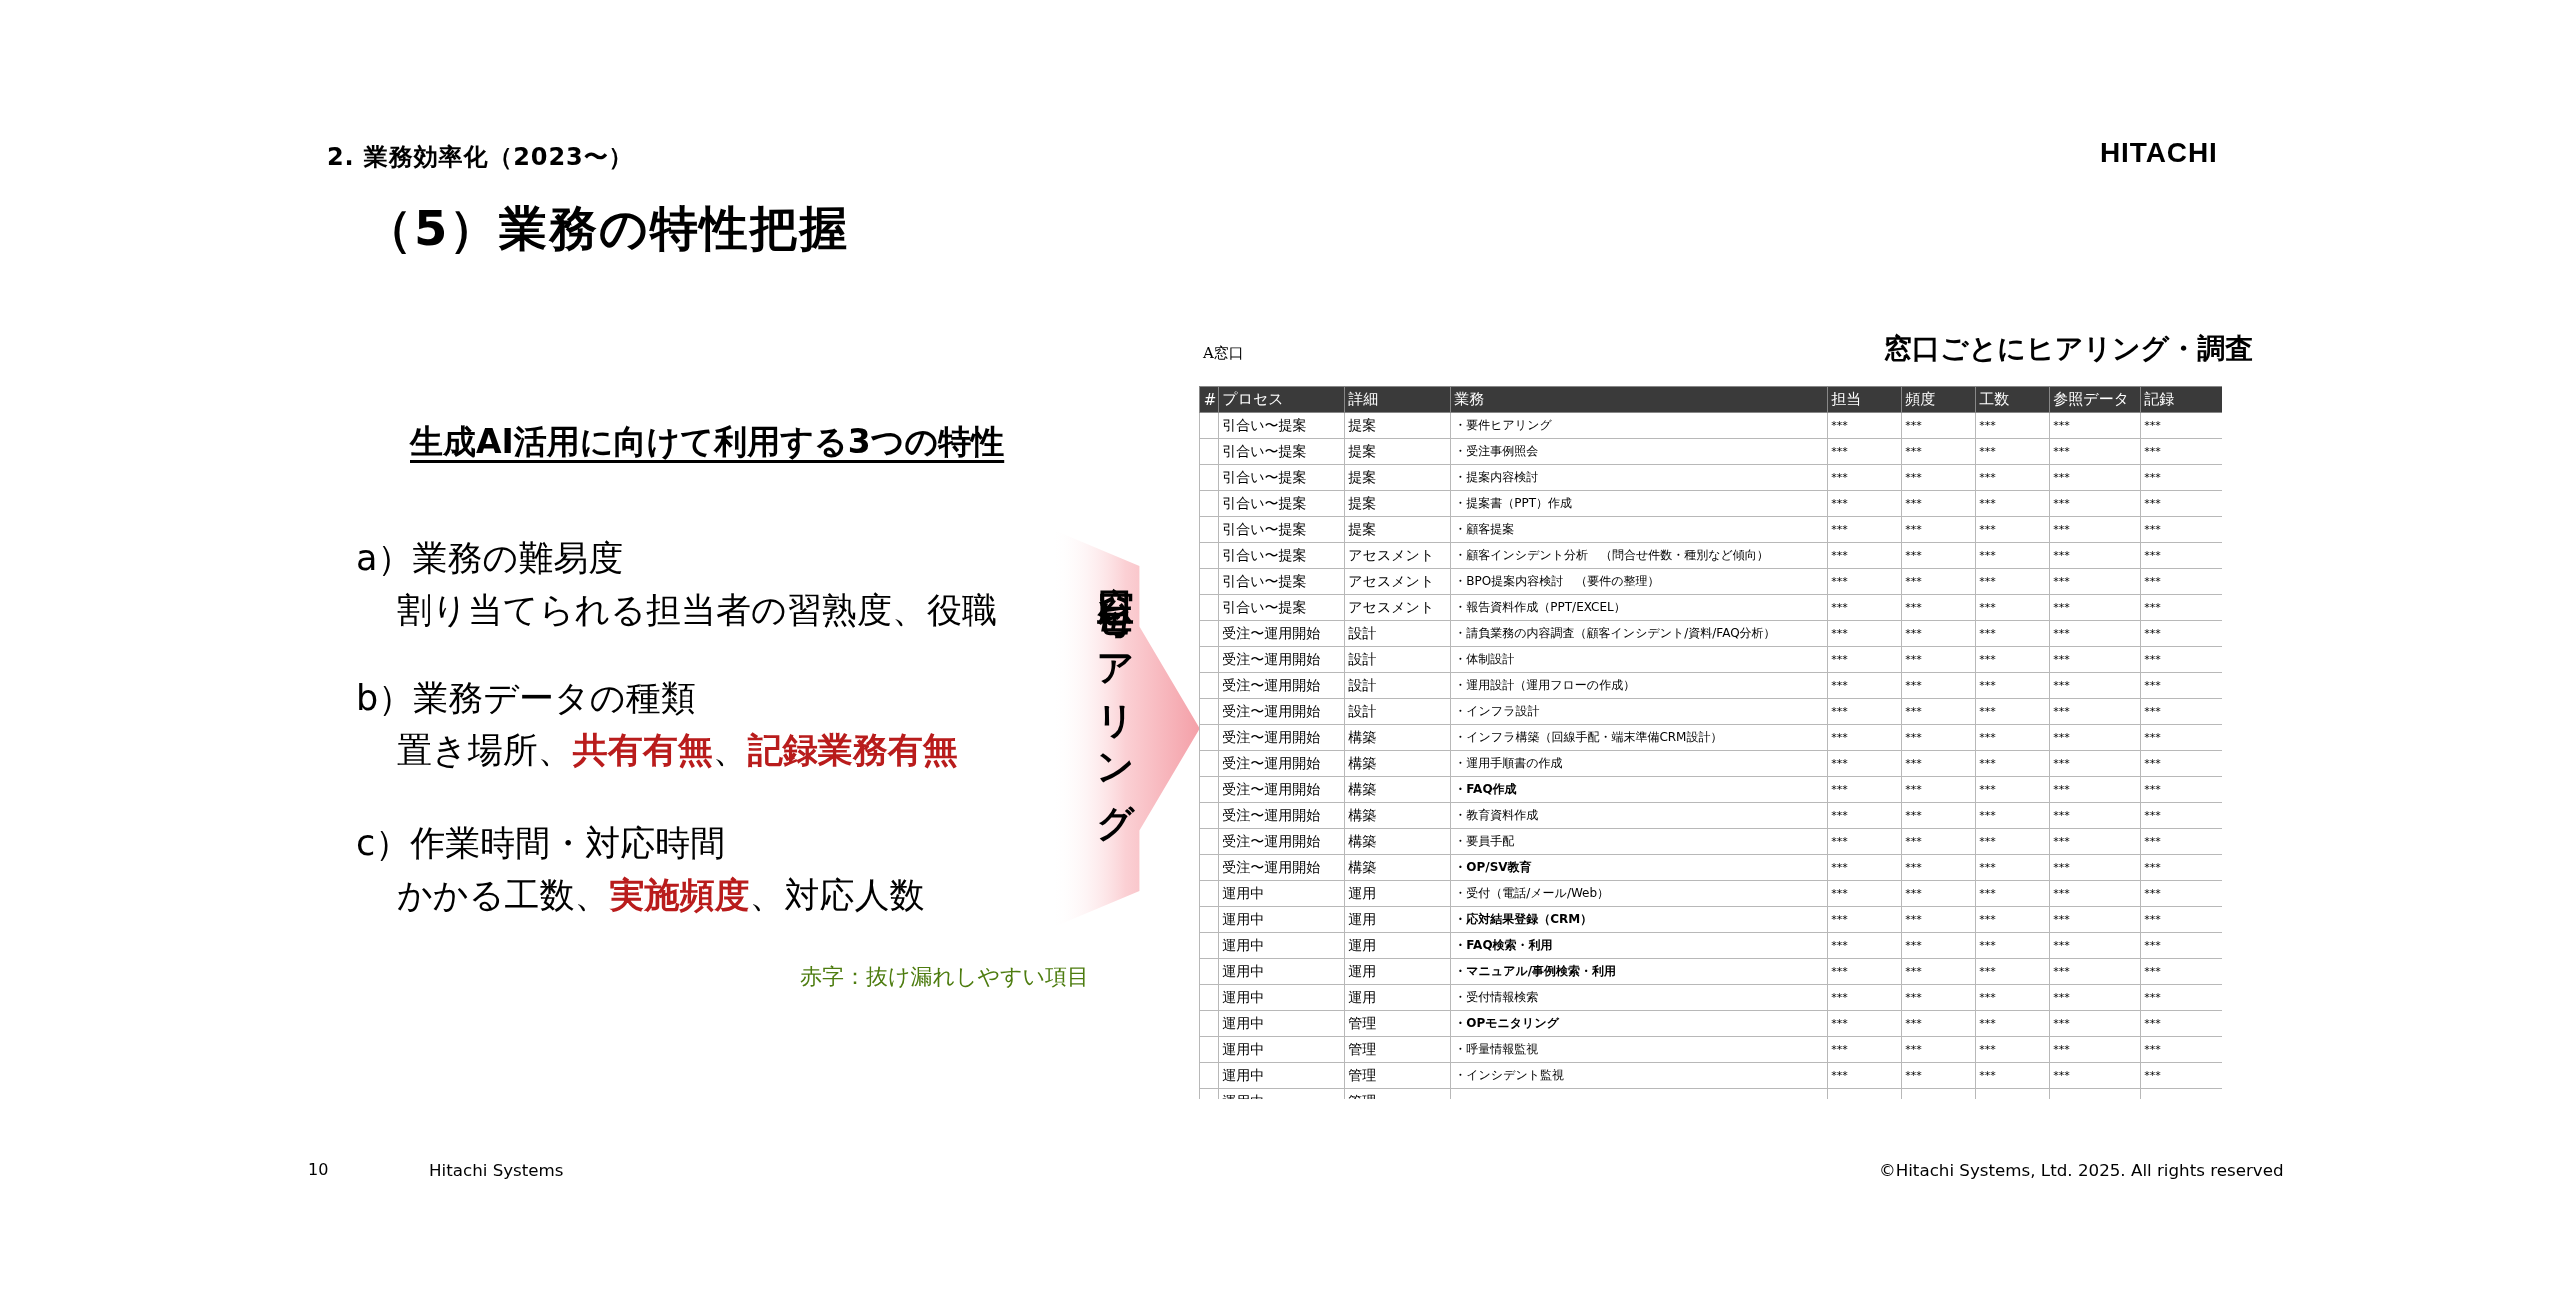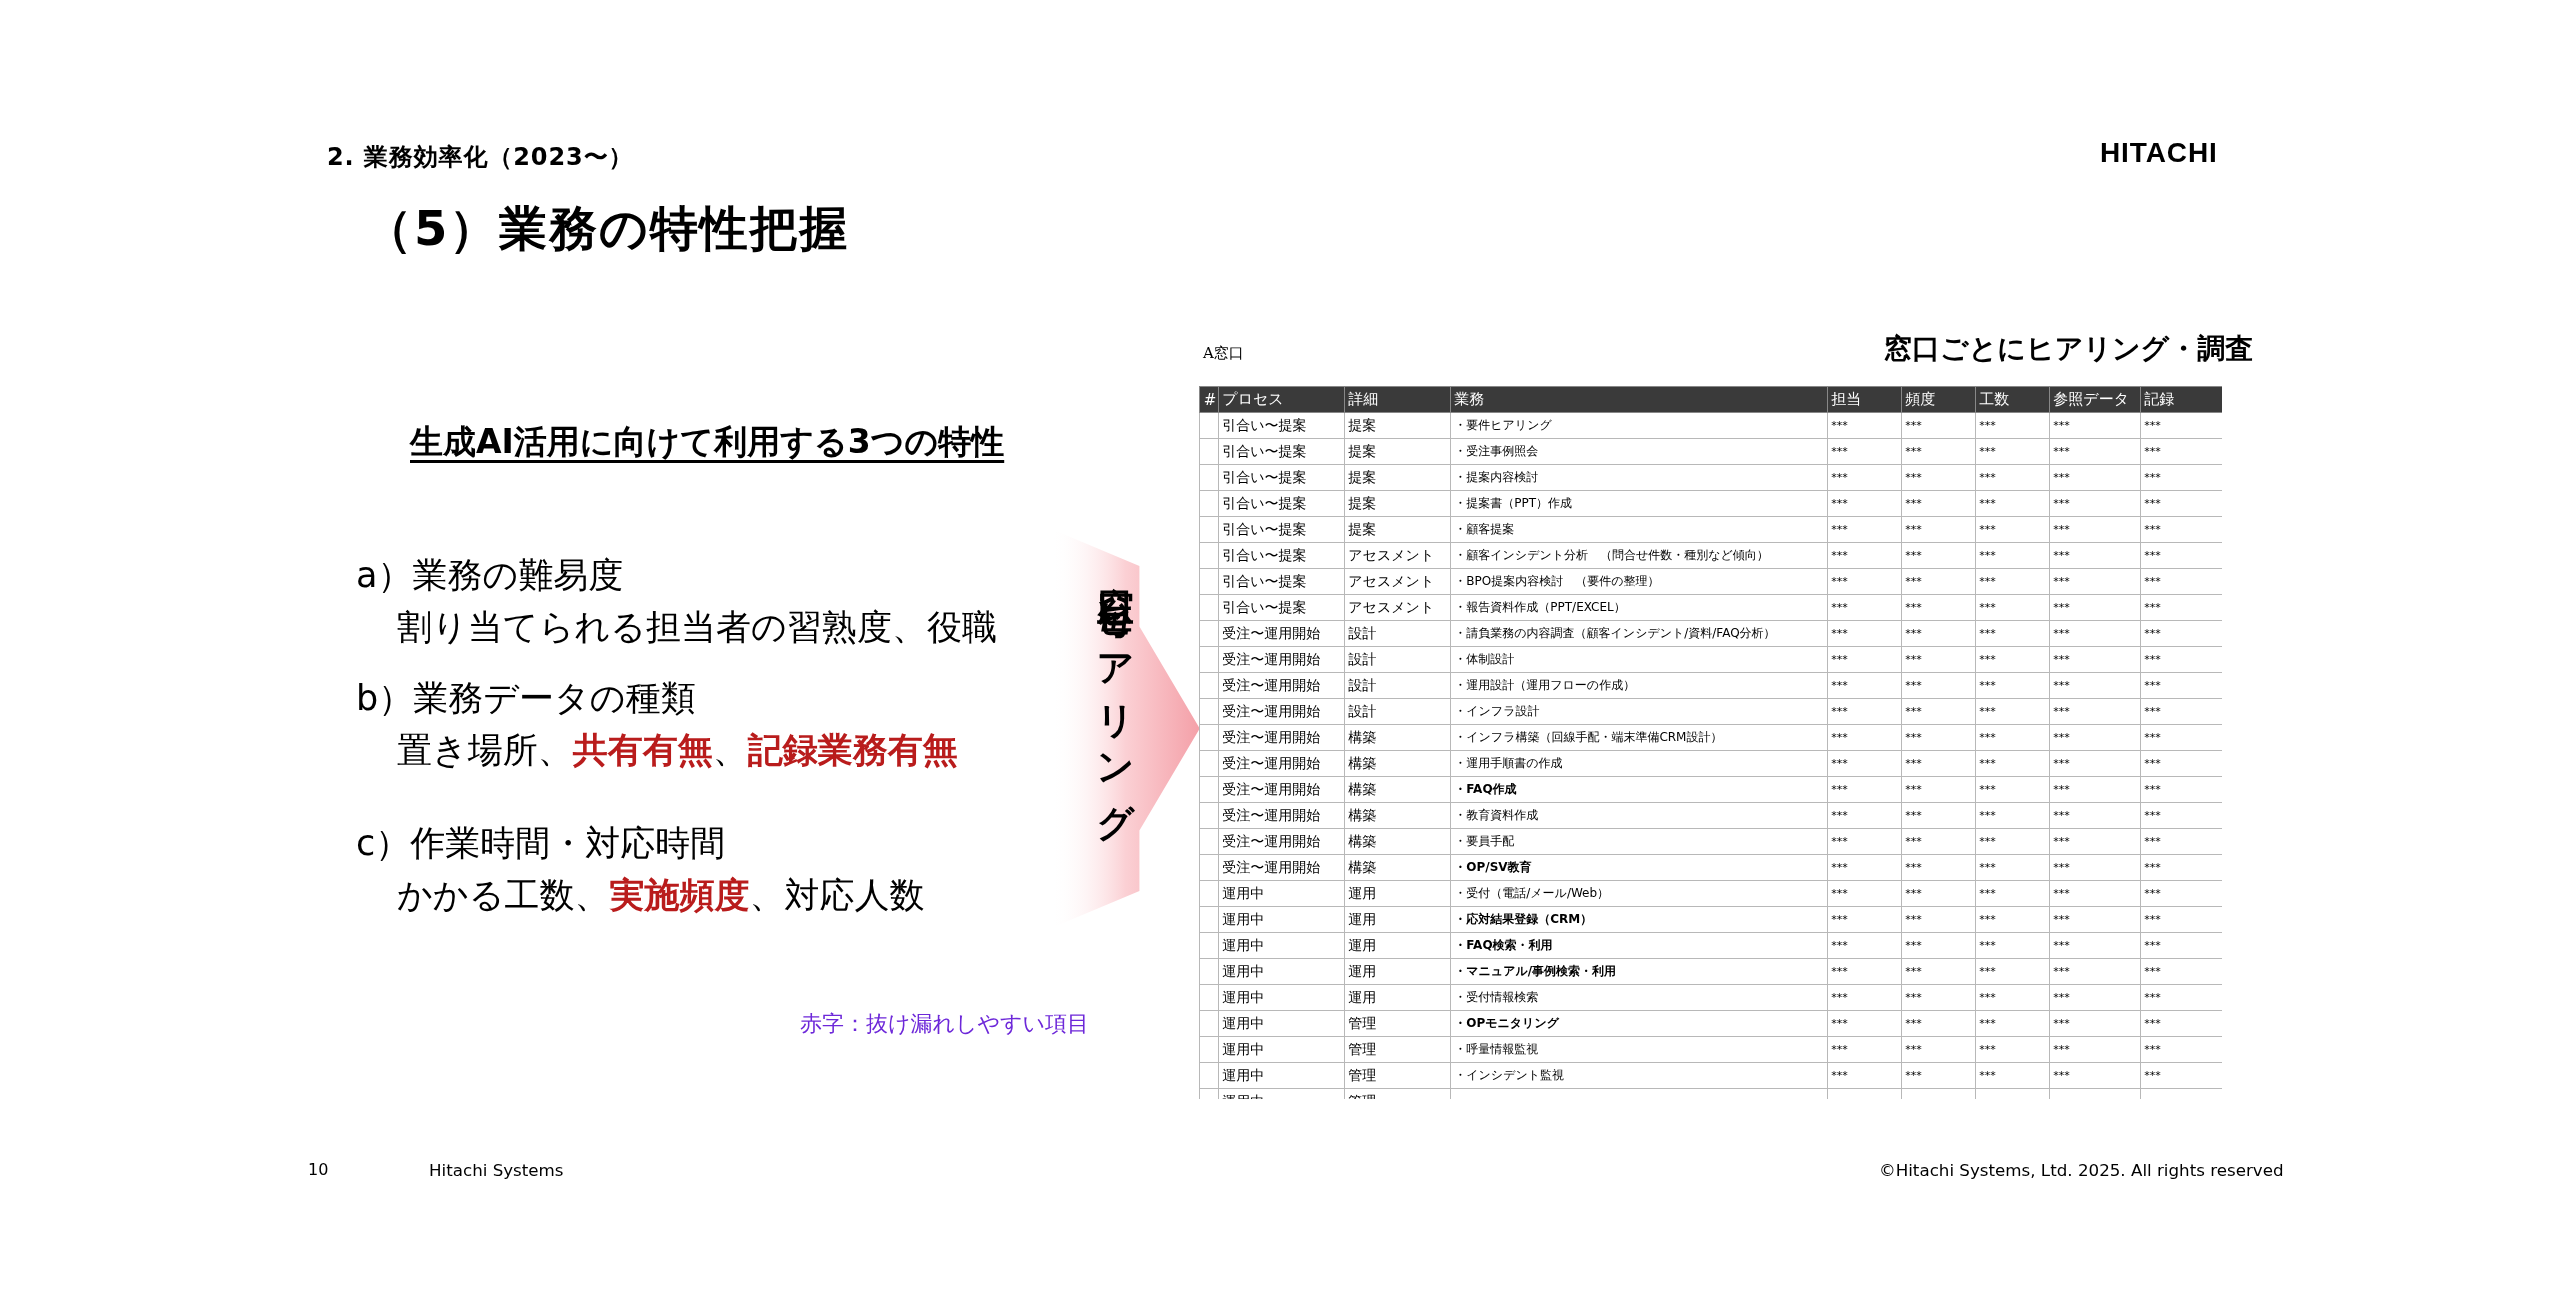--- a/index.html
+++ b/index.html
@@ -7,21 +7,21 @@
   body { position: relative; font-family: "DejaVu Sans", "Liberation Sans", sans-serif; color: #000; }
 
   .section-label { position: absolute; left: 327px; top: 141px; font-size: 24px; font-weight: bold; letter-spacing: 0.9px; }
   .logo { position: absolute; left: 2100px; top: 137px; font-family: "Liberation Sans", sans-serif; font-weight: bold; font-size: 28px; letter-spacing: 0.9px; text-align: center; }
   .page-title { position: absolute; left: 364px; top: 197px; font-size: 48px; font-weight: bold; letter-spacing: 1.9px; }
 
   .left-heading { position: absolute; left: 410px; top: 420px; font-size: 33px; font-weight: bold; text-decoration: underline; text-underline-offset: 7.4px; text-decoration-thickness: 2.8px; }
   .item { position: absolute; left: 356px; font-size: 35px; line-height: 52px; }
   .item .sub { padding-left: 41px; }
   .red { color: #b91c1c; font-weight: bold; }
-  .note { position: absolute; left: 800px; top: 1009px; font-size: 22px; color: #6d28d9; }
+  .note { position: absolute; left: 800px; top: 962px; font-size: 22px; color: #4d7c0f; }
 
   .arrow { position: absolute; left: 1051px; top: 529px; width: 149px; height: 399px; }
   .vtext { position: absolute; left: 1090px; top: 557px; font-size: 37px; font-weight: bold; writing-mode: vertical-rl; letter-spacing: 7.4px; }
 
   .table-caption { position: absolute; left: 1884px; top: 330px; font-size: 28px; font-weight: bold; }
   .sheet-name { position: absolute; left: 1203px; top: 344px; font-family: "DejaVu Serif", serif; font-size: 15px; }
 
   .sheet { position: absolute; left: 1199px; top: 386px; width: 1023px; height: 713px; overflow: hidden; }
   table { border-collapse: collapse; table-layout: fixed; width: 1023px; font-size: 14px; }
   th { background: #3a3a3a; color: #fff; font-weight: normal; text-align: left; height: 26px; padding-left: 3.7px; border: 0.9px solid #888; font-size: 15px; }
@@ -37,21 +37,21 @@
 </style>
 </head>
 <body>
 
 <div class="section-label">2. 業務効率化（2023〜）</div>
 <div class="logo">HITACHI</div>
 <div class="page-title">（5）業務の特性把握</div>
 
 <div class="left-heading">生成AI活用に向けて利用する3つの特性</div>
 
-<div class="item" style="top:549px">
+<div class="item" style="top:532px">
   <div>a）業務の難易度</div>
   <div class="sub">
     <span>割り当てられる担当者の習熟度、役職</span>
   </div>
 </div>
 
 <div class="item" style="top:672px">
   <div>b）業務データの種類</div>
   <div class="sub">
     <span>置き場所、</span><span class="red">共有有無</span><span>、</span><span class="red">記録業務有無</span>

